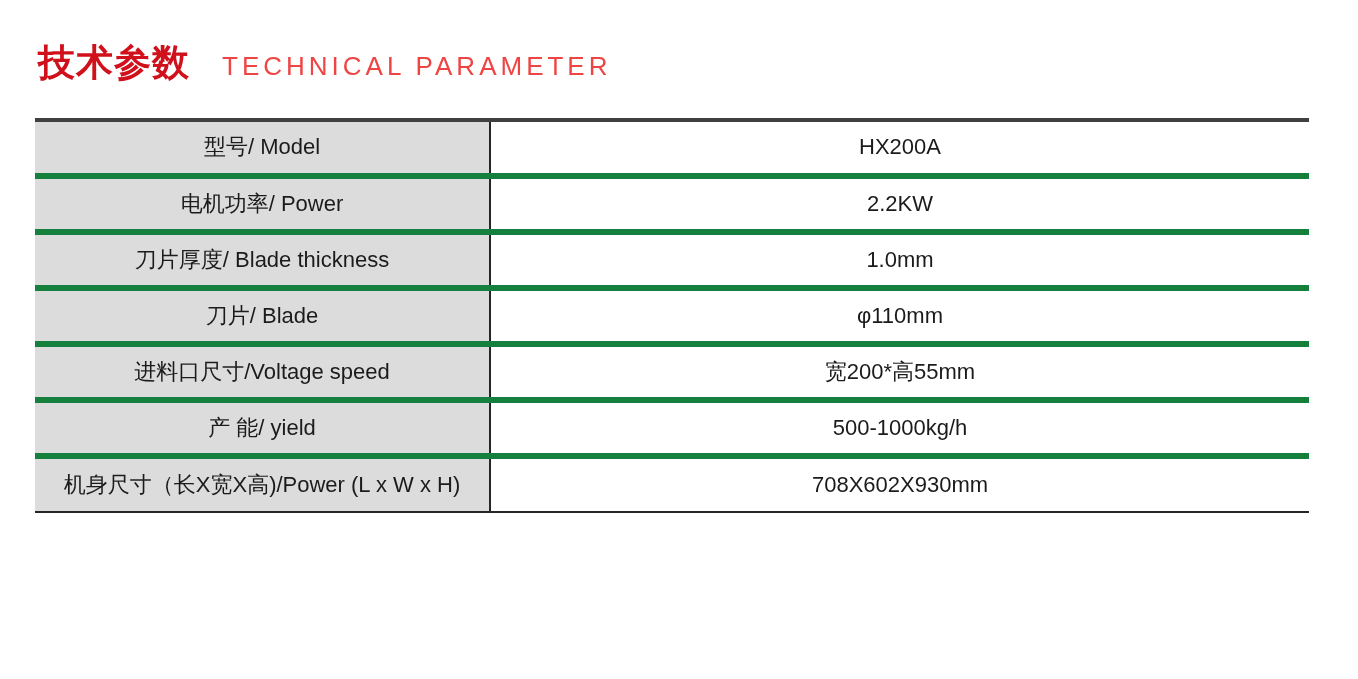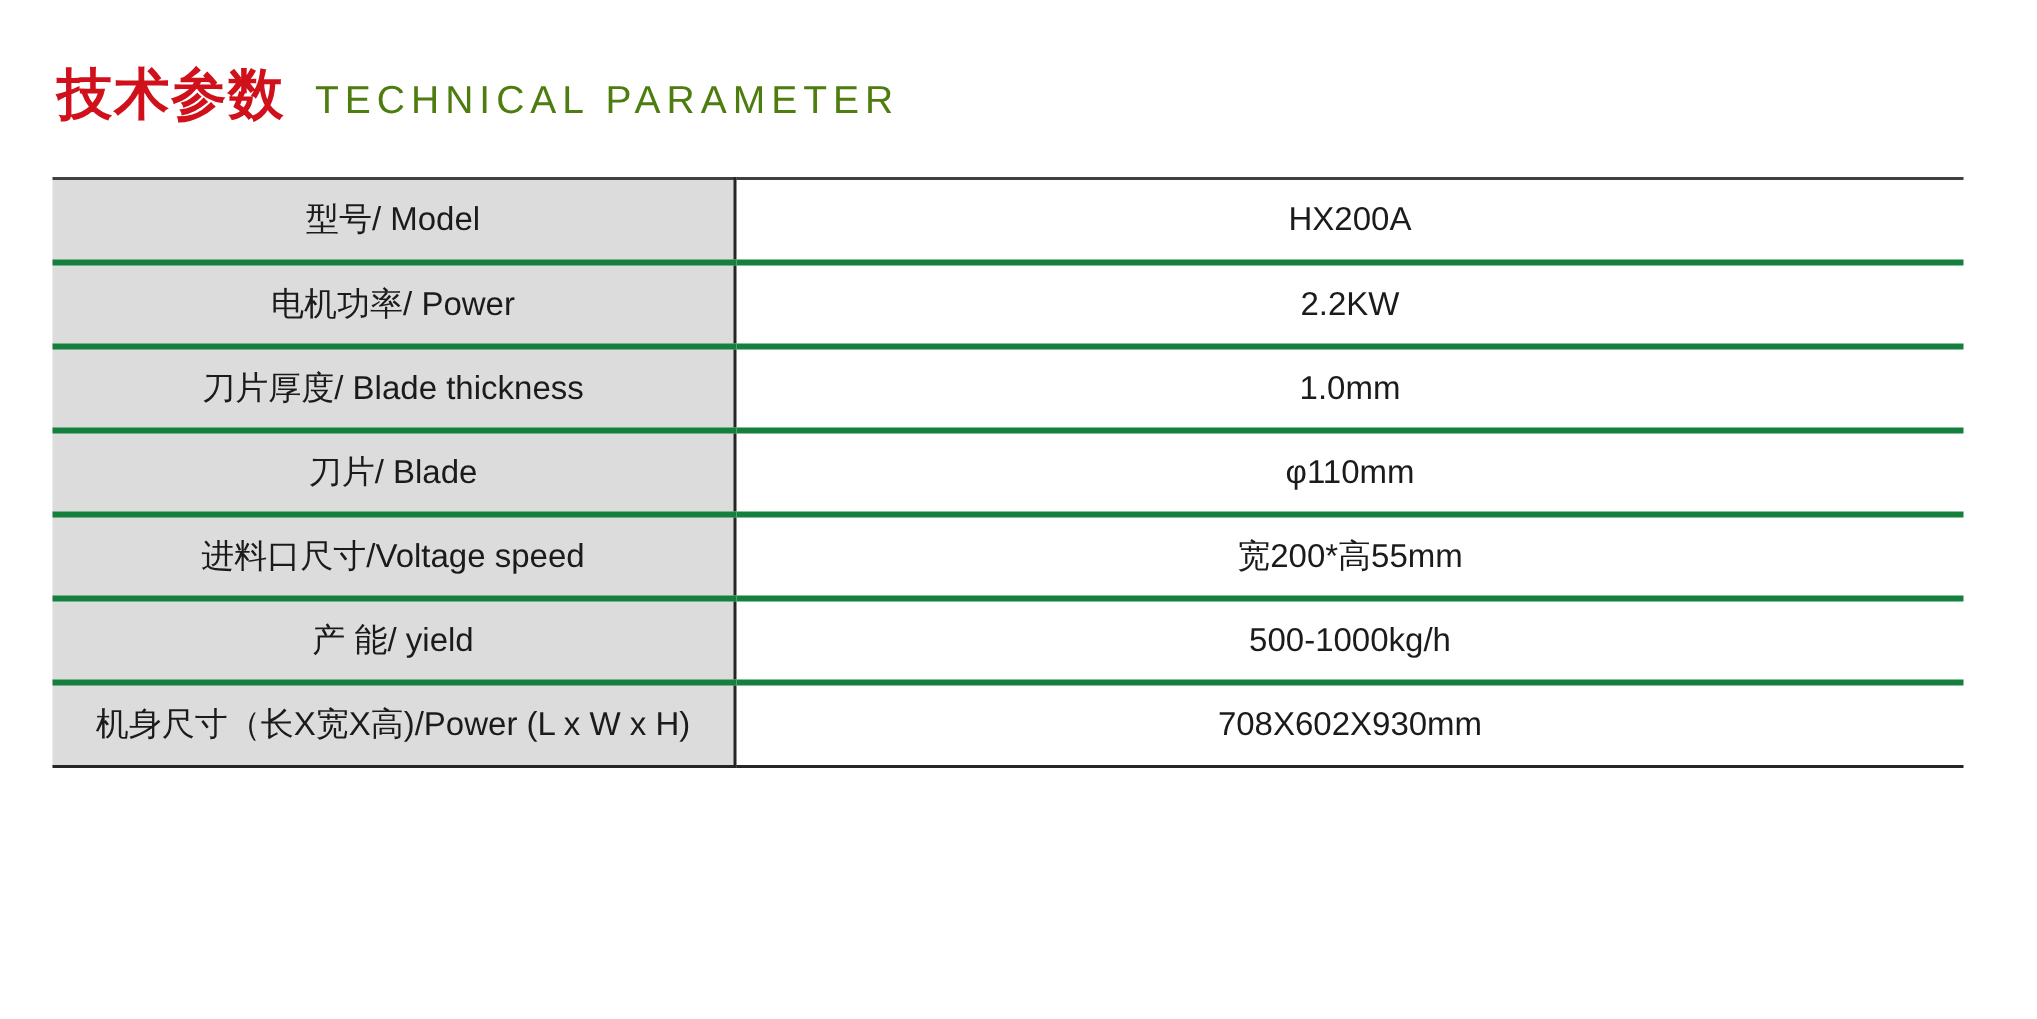--- a/index.html
+++ b/index.html
@@ -12,52 +12,52 @@
   }
   .page {
     width: 1358px;
     height: 679px;
     background: #ffffff;
   }
   .header {
     padding: 44px 0 0 38px;
     display: flex;
     align-items: baseline;
-    gap: 20px;
+    gap: 32px;
   }
   .title-zh {
     font-size: 37px;
     font-weight: 700;
     color: #d0111b;
     letter-spacing: 1px;
     line-height: 1.05;
   }
   .title-en {
     font-size: 26px;
     font-weight: 400;
-    color: #4d7c0f;
+    color: #ef4444;
     letter-spacing: 4px;
   }
   .spec-table {
     margin: 35px 0 0 35px;
     width: 1274px;
     border-collapse: collapse;
     table-layout: fixed;
   }
   .spec-table td {
     height: 56px;
     font-size: 22px;
     color: #1b1b1b;
     text-align: center;
     vertical-align: middle;
-    border-top: 4px solid #15803d;
+    border-top: 6px solid #15803d;
     padding: 0 8px;
   }
   .spec-table tr:first-child td {
-    border-top: 2px solid #404040;
+    border-top: 4px solid #404040;
   }
   .spec-table tr:last-child td {
     border-bottom: 2px solid #262626;
   }
   .label-cell {
     width: 455px;
     background: #dcdcdc;
     border-right: 2px solid #262626;
   }
   .value-cell {

